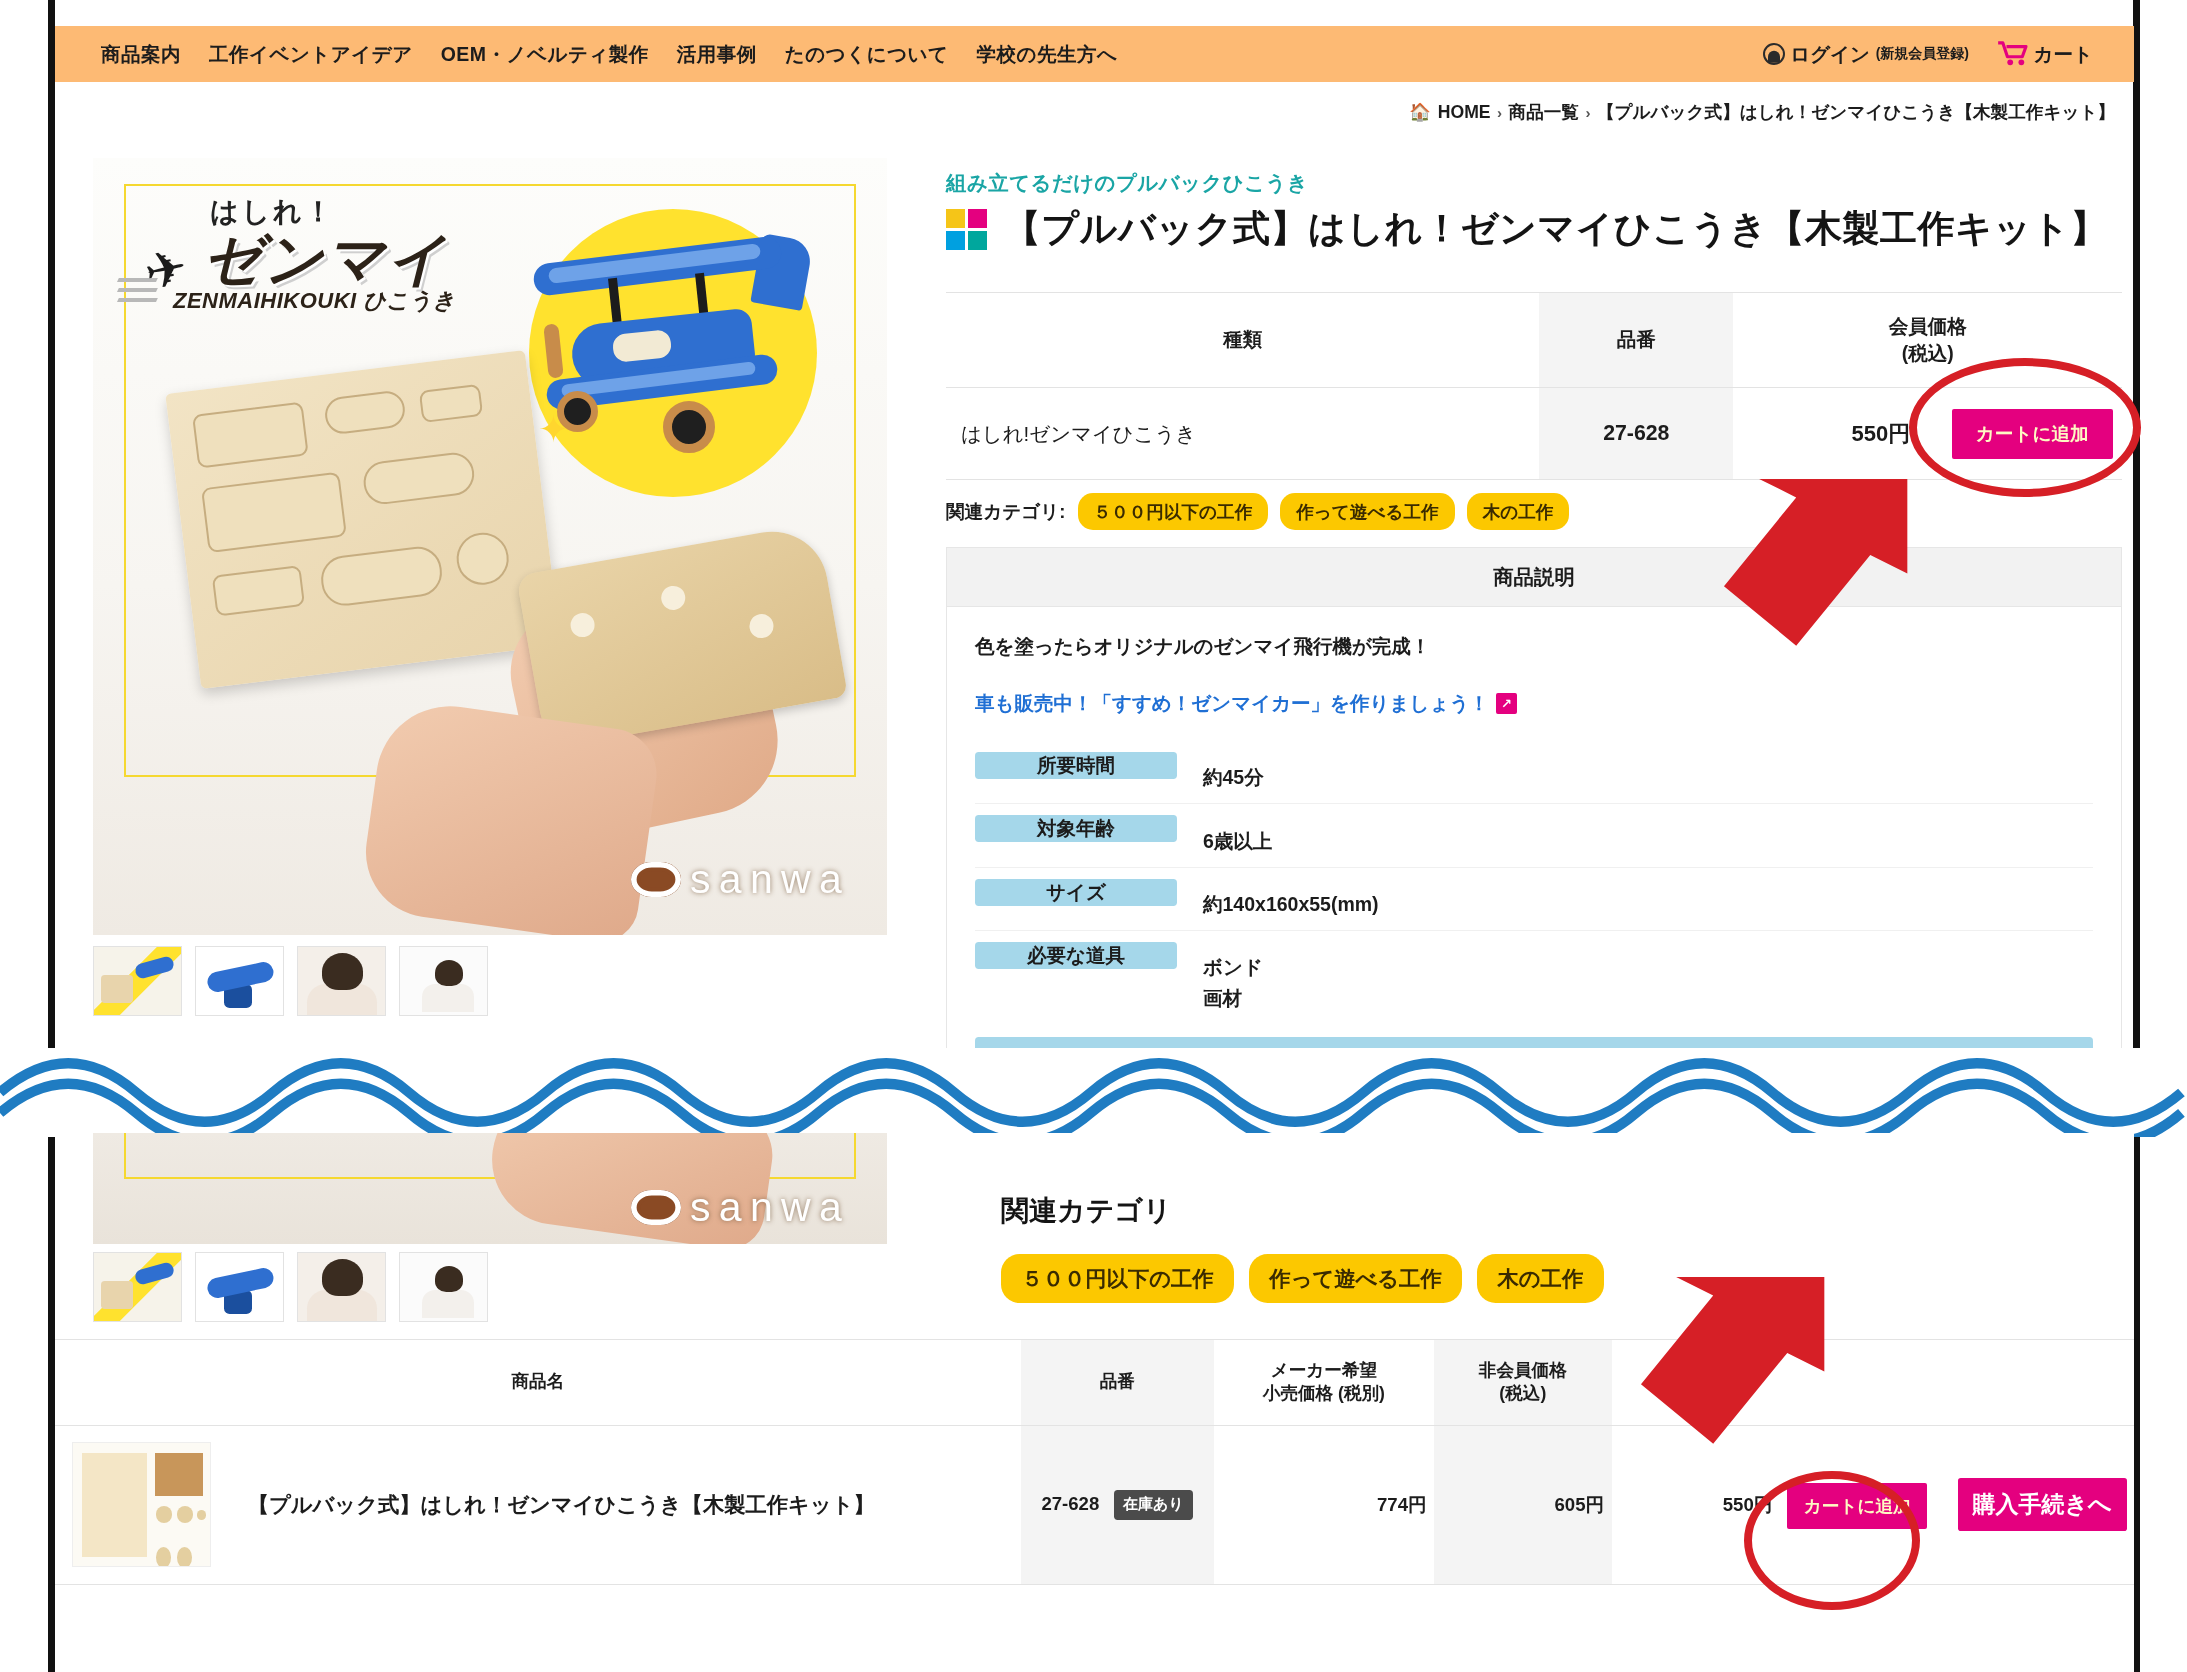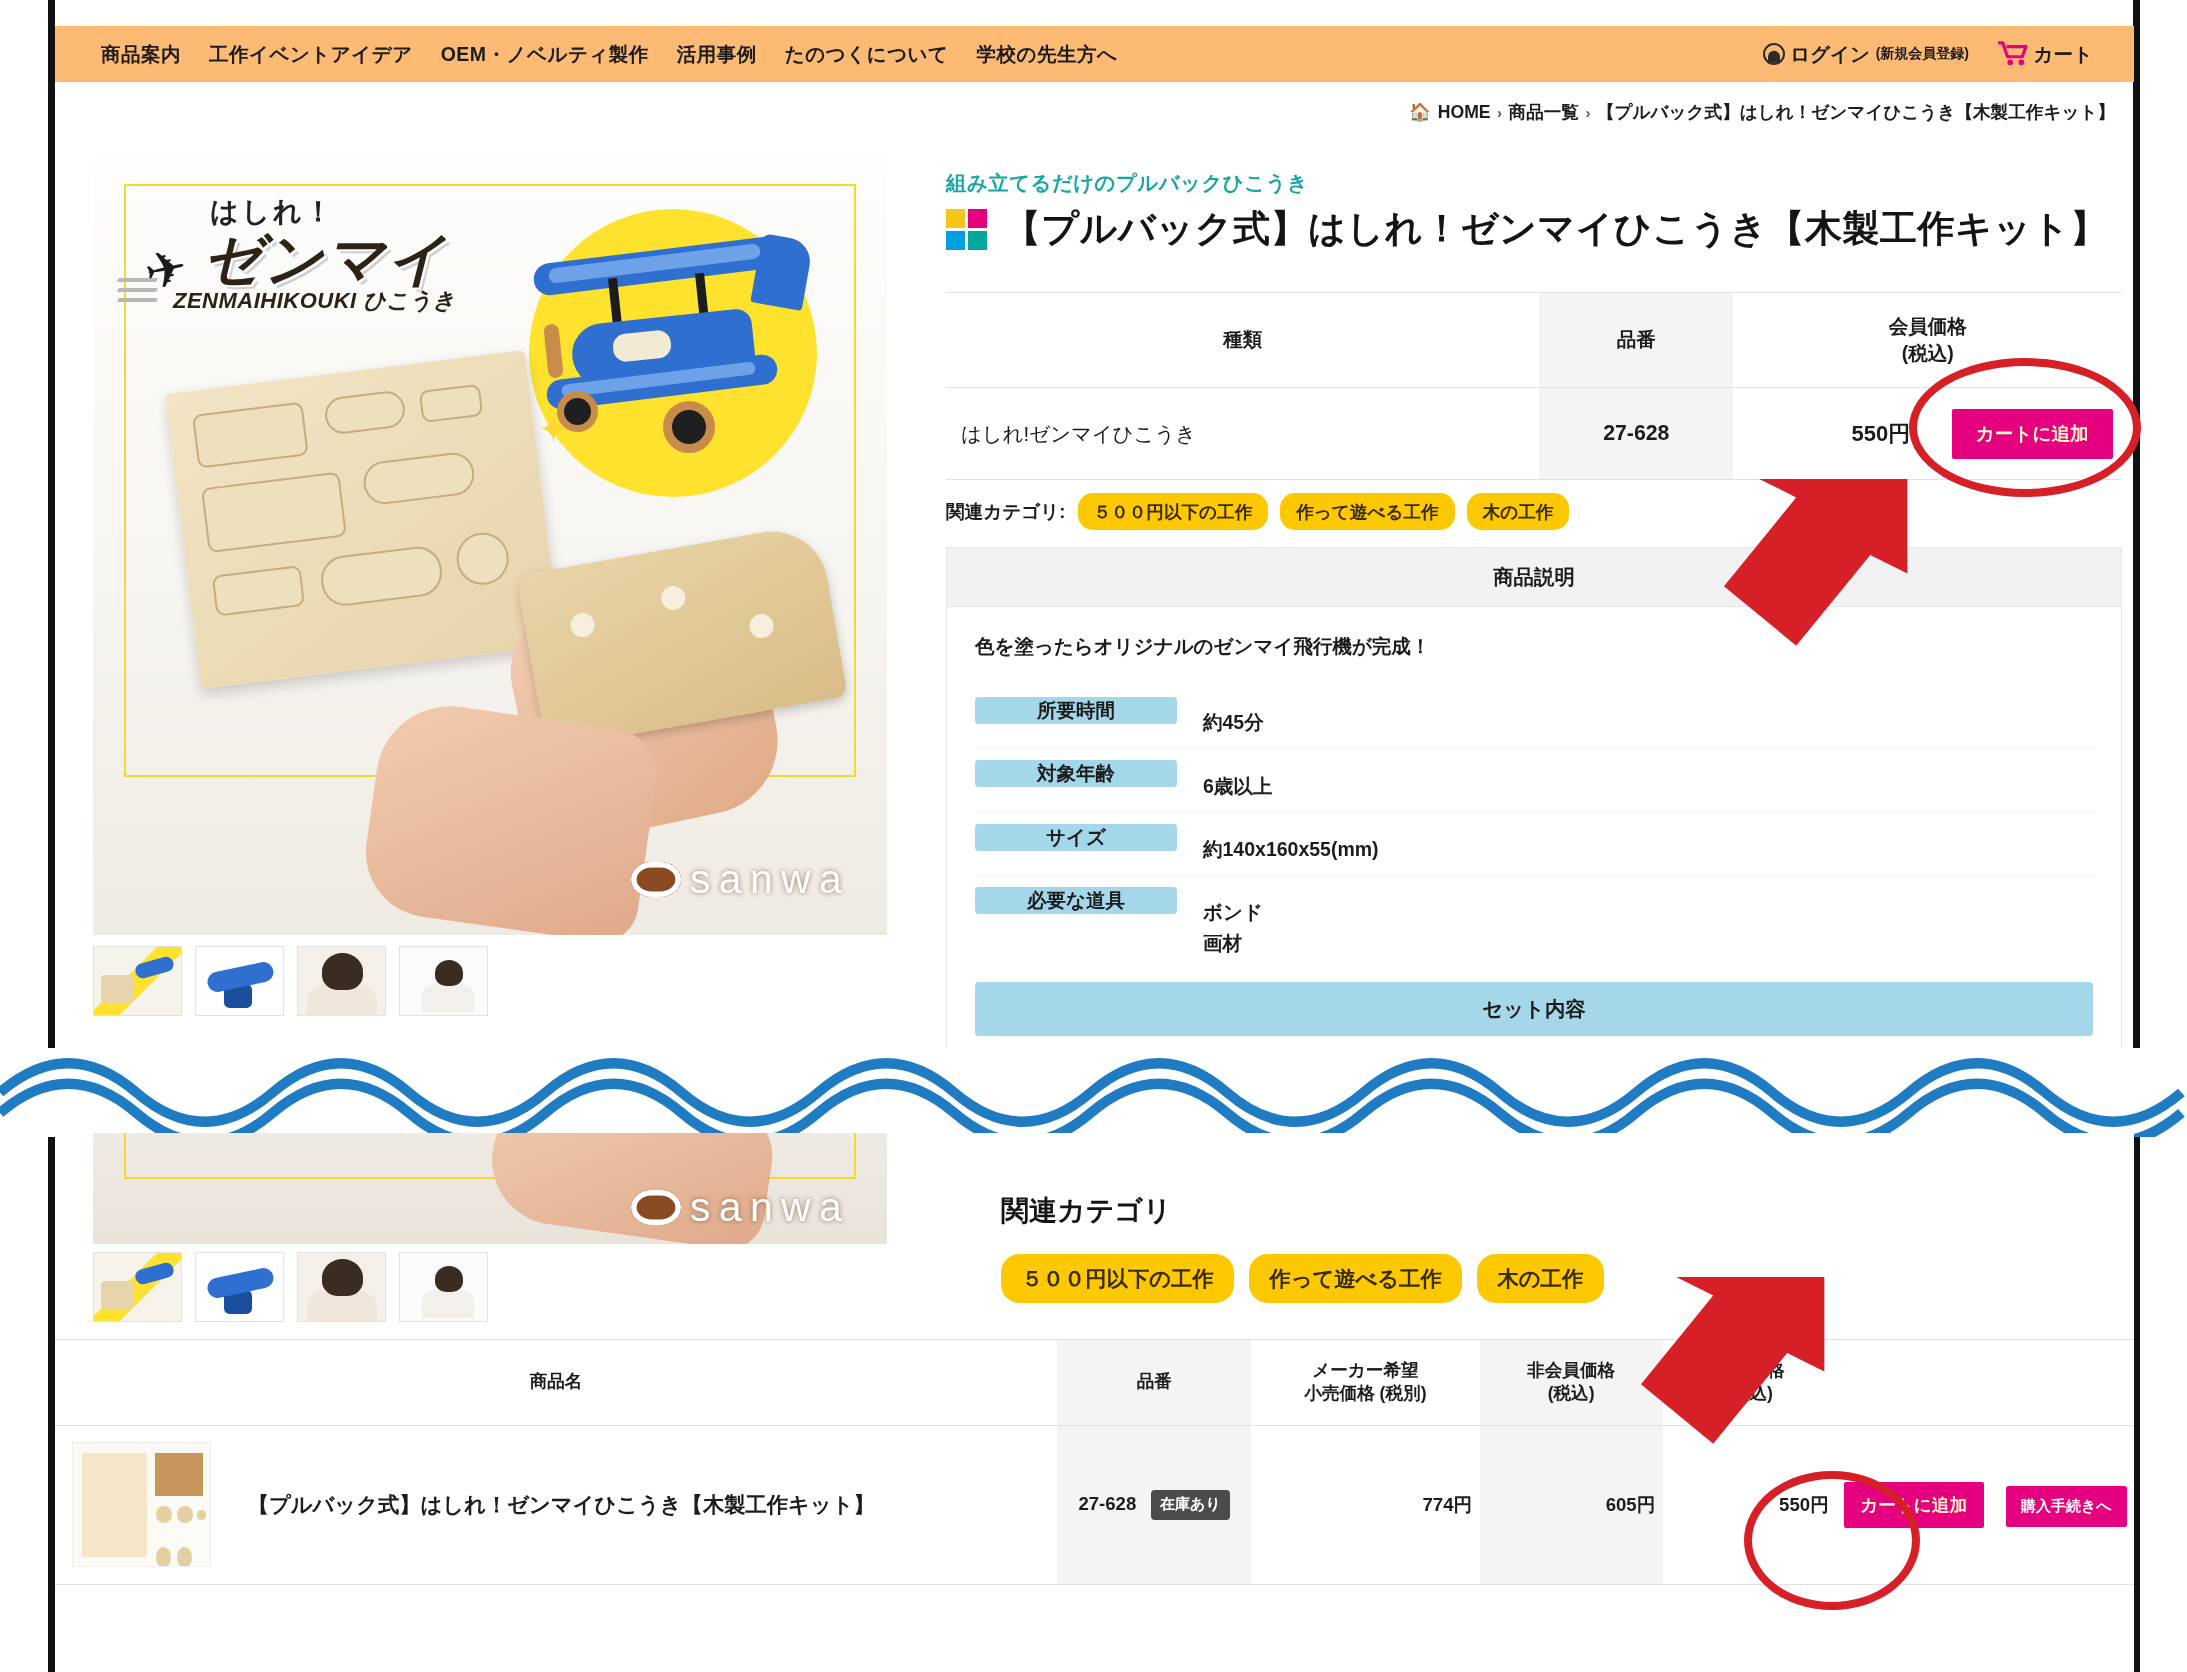--- a/index.html
+++ b/index.html
@@ -241,21 +241,21 @@
   .pt-dot   { position:absolute; border-radius:50%; background:#e4cfa0; }
   .prod-name { font-size:21.3px; font-weight:bold; color:#1c1c1c; }
   .sku-cell { text-align:center; font-weight:bold; font-size:20.4px; white-space:nowrap; }
   .stock-badge {
     display:inline-block; background:#4b4b4b; color:#fff; font-size:15px; font-weight:bold;
     padding:5.6px 9.3px; border-radius:3.7px; margin-left:9.3px; vertical-align:middle;
   }
   .num-cell { text-align:right; font-weight:bold; font-size:20.4px; padding-right:18.6px; white-space:nowrap;margin-top:18px; }
   .act-cell { text-align:left; white-space:nowrap; }
   .act-cell .btn-cart { padding:11px 16.7px; font-size:17.6px; }
-  .act-cell .btn-buy { padding:11px 15px; font-size:15px; margin-left:17px; }
+  .act-cell .btn-buy { padding:11px 15px; font-size:23px; margin-left:25px; }
 
   
   .annot { position:absolute; pointer-events:none; }
   .ell { border:8.3px solid #d61f26; border-radius:50%; }
   .ell1 { left:1909px; top:358px; width:232px; height:139px; }
   .ell2 { left:1744px; top:1471px; width:176px; height:139px; }
 
   .arrow-svg { position:absolute; }
   .a1 { left:1711px; top:473px; }
   .a2 { left:1628px; top:1271px; }
@@ -421,20 +421,24 @@
       <span class="pill">５００円以下の工作</span>
       <span class="pill">作って遊べる工作</span>
       <span class="pill">木の工作</span>
     </div>
 
     <div class="desc-box">
       <div class="desc-head">商品説明</div>
       <div class="desc-body">
         <p class="desc-p">色を塗ったらオリジナルのゼンマイ飛行機が完成！</p>
 
+        <div class="desc-link">
+          <a>車も販売中！「すすめ！ゼンマイカー」を作りましょう！</a>
+          <span class="ext-icon">↗</span>
+        </div>
 
         <div class="spec-list">
           <div class="spec-row">
             <span class="spec-key">所要時間</span>
             <span class="spec-val">約45分</span>
           </div>
           <div class="spec-row">
             <span class="spec-key">対象年齢</span>
             <span class="spec-val">6歳以上</span>
           </div>

